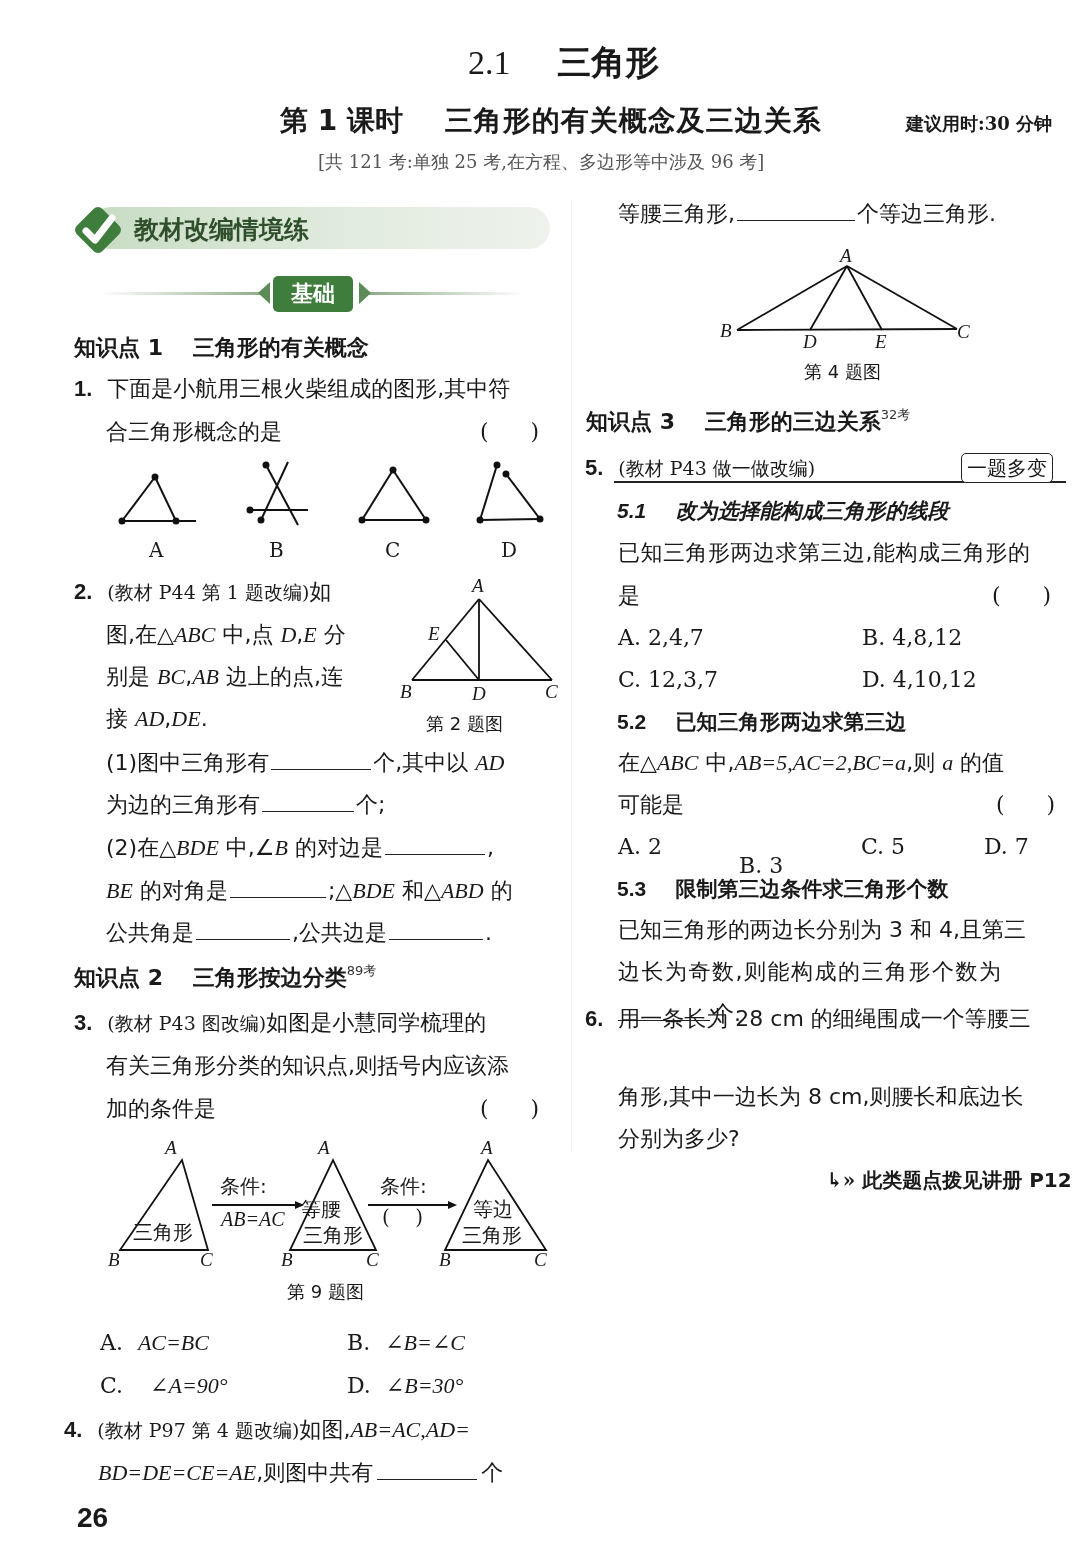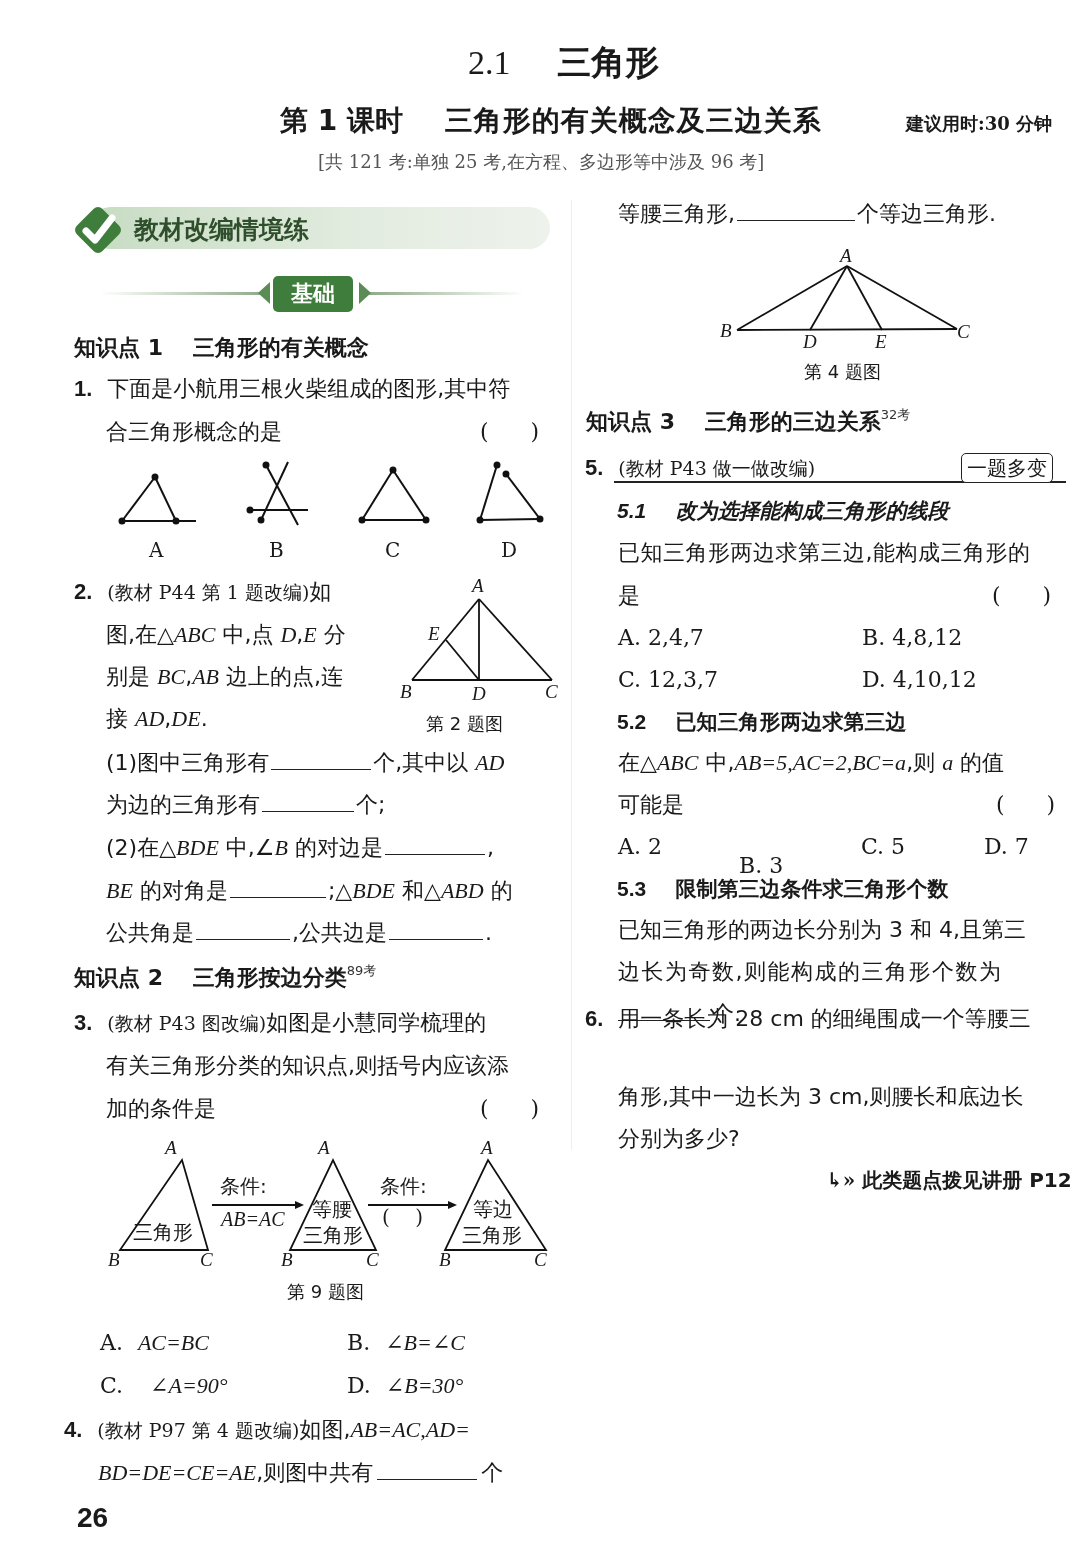--- a/index.html
+++ b/index.html
@@ -175,21 +175,21 @@
   </svg>
   <span class="abs it" style="left:65px;top:2px;font-size:19px;">A</span>
   <span class="abs it" style="left:8px;top:114px;font-size:19px;">B</span>
   <span class="abs it" style="left:100px;top:114px;font-size:19px;">C</span>
   <span class="abs sans" style="left:33px;top:84px;font-size:20px;">三角形</span>
   <span class="abs sans" style="left:120px;top:38px;font-size:20px;">条件:</span>
   <span class="abs it" style="left:121px;top:73px;font-size:20px;">AB=AC</span>
   <span class="abs it" style="left:218px;top:2px;font-size:19px;">A</span>
   <span class="abs it" style="left:181px;top:114px;font-size:19px;">B</span>
   <span class="abs it" style="left:266px;top:114px;font-size:19px;">C</span>
-  <span class="abs sans" style="left:212px;top:61px;font-size:20px;">等腰</span>
+  <span class="abs sans" style="left:201px;top:61px;font-size:20px;">等腰</span>
   <span class="abs sans" style="left:203px;top:87px;font-size:20px;">三角形</span>
   <span class="abs sans" style="left:280px;top:38px;font-size:20px;">条件:</span>
   <span class="abs serif" style="left:282px;top:70px;font-size:20px;white-space:pre;">(    )</span>
   <span class="abs it" style="left:381px;top:2px;font-size:19px;">A</span>
   <span class="abs it" style="left:339px;top:114px;font-size:19px;">B</span>
   <span class="abs it" style="left:434px;top:114px;font-size:19px;">C</span>
   <span class="abs sans" style="left:373px;top:61px;font-size:20px;">等边</span>
   <span class="abs sans" style="left:362px;top:87px;font-size:20px;">三角形</span>
 </div>
 <div class="abs cap" style="left:287px;top:1280px;">第 9 题图</div>
@@ -290,19 +290,19 @@
 <div class="abs line sans" style="left:618px;top:909px;">已知三角形的两边长分别为 3 和 4,且第三</div>
 <div class="abs line sans" style="left:618px;top:951px;letter-spacing:1.5px;">边长为奇数,则能构成的三角形个数为</div>
 <div class="abs line sans" style="left:618px;top:993px;">
   <span class="blank" style="width:92px;margin-right:2px;"></span><span>个.</span>
 </div>
 
 <div class="abs line" style="left:585px;top:985px;margin-top:13px;">
   <span class="qnum">6.</span>
   <span class="sans" style="margin-left:8px;">用一条长为 28 cm 的细绳围成一个等腰三</span>
 </div>
-<div class="abs line sans" style="left:618px;top:1076px;">角形,其中一边长为 3 cm,则腰长和底边长</div>
+<div class="abs line sans" style="left:618px;top:1076px;">角形,其中一边长为 8 cm,则腰长和底边长</div>
 <div class="abs line sans" style="left:618px;top:1118px;">分别为多少?</div>
 
 <div class="abs" style="left:826px;top:1167px;white-space:nowrap;font-size:20px;font-weight:bold;">
   <span>↳»</span>
   <span class="sans">此类题点拨见讲册 P12</span>
 </div>
 
 </body></html>

